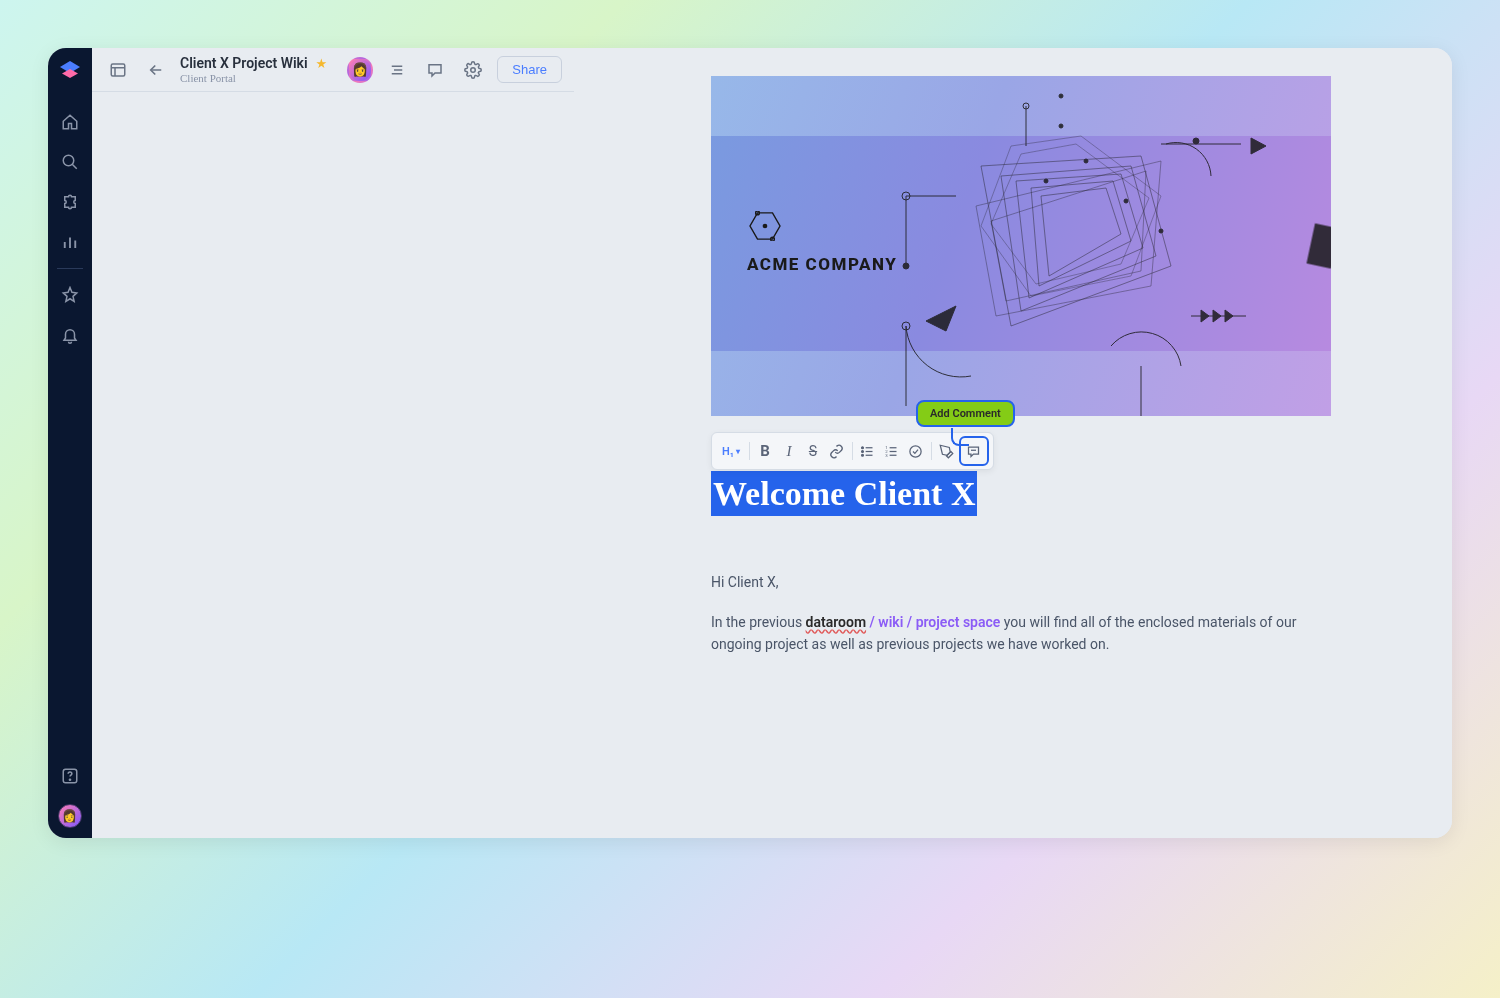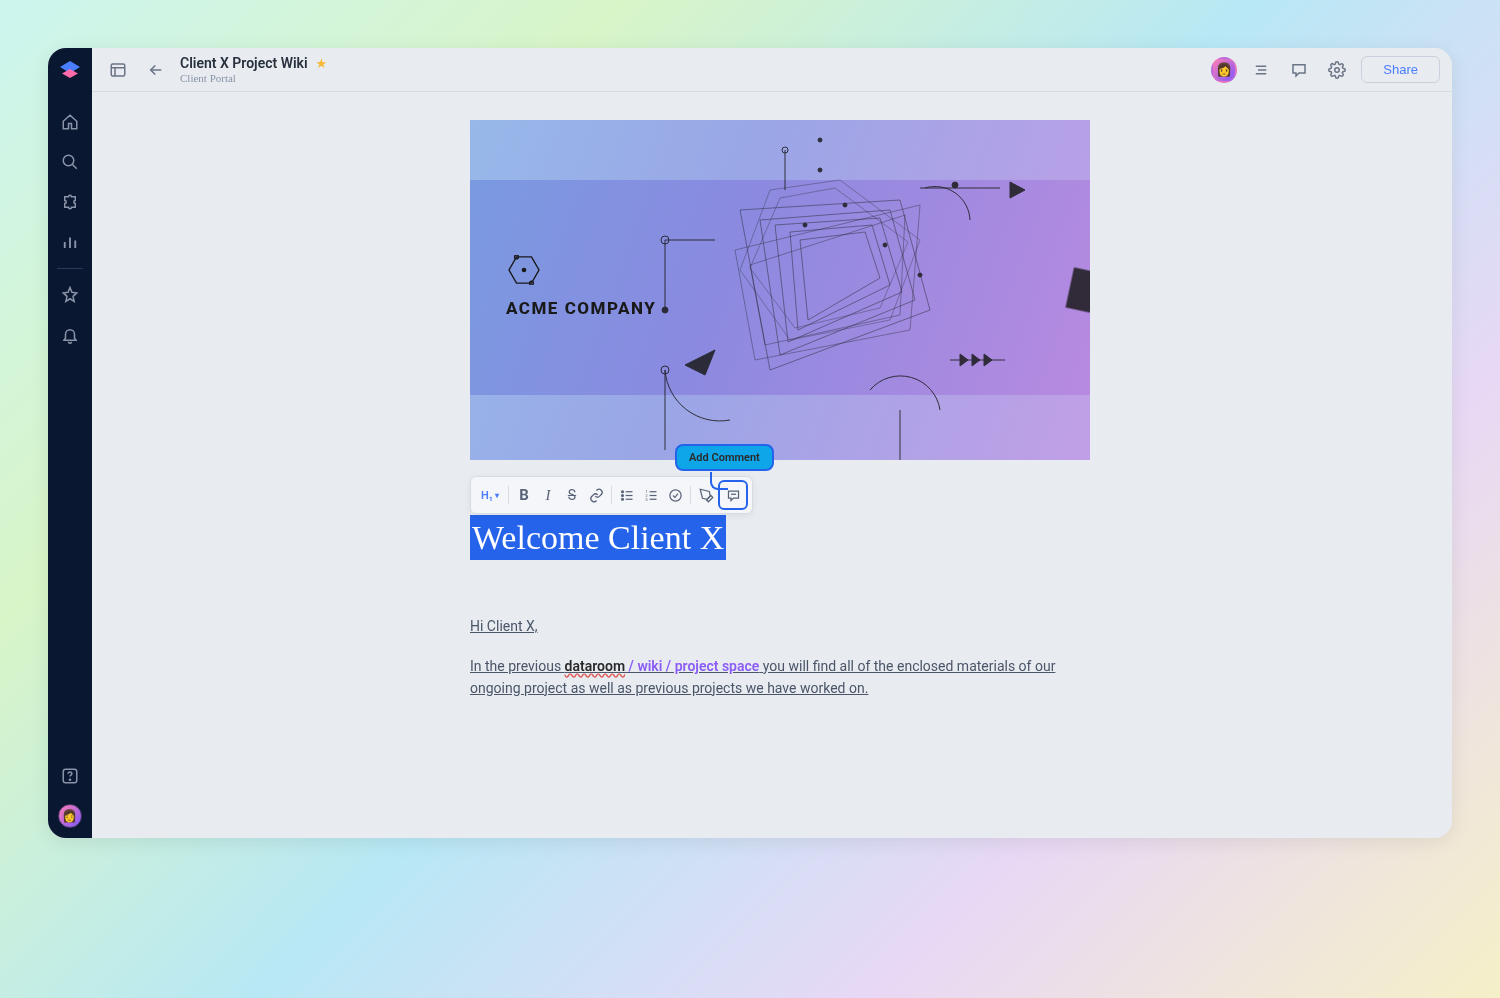--- a/index.html
+++ b/index.html
@@ -45,21 +45,21 @@
     .rail-avatar {
       width: 24px; height: 24px; border-radius: 50%;
       background: linear-gradient(135deg,#ff7eb3,#7e57ff);
       border: 1px solid #4a3a6a;
       margin-top: 8px;
       display:flex;align-items:center;justify-content:center;
       font-size:12px;
     }
     .main-col {
       flex: 1;
-      display: flex; flex-direction: column;
+      display: flex; flex-direction: row;
       background: #e8ecf1;
     }
     .topbar {
       height: 44px;
       border-bottom: 1px solid #d5dce5;
       display: flex; align-items: center;
       padding: 0 12px;
       gap: 10px;
     }
     .topbar-ctrl {
@@ -80,21 +80,21 @@
       background: linear-gradient(135deg,#ff7eb3,#7e57ff);
       border: 2px solid rgba(255,126,179,0.3);
       display:flex;align-items:center;justify-content:center;
       font-size:13px;
     }
     .share-btn {
       border: 1px solid #c8d0dd;
       background: #fff0;
       color: #4a7dff;
       font-size: 13px;
-      padding: 5px 21px;
+      padding: 5px 14px;
       border-radius: 6px;
       cursor: pointer;
       font-weight:500;
     }
     .doc-area {
       flex: 1;
       overflow-y: auto;
       display: flex; justify-content: center;
       padding: 28px 0;
       position: relative;
@@ -124,21 +124,21 @@
       width:36px;height:30px;
     }
     .cover-art {
       position:absolute; right:-30px; top:-10px; width:480px; height:360px;
     }
     .cover-art svg { width:100%; height:100%; }
     
     .heading-wrap { position: relative; margin-top: 56px; }
     .heading {
       font-family: Georgia, 'Times New Roman', serif;
-      font-size: 34px; font-weight: 400;
+      font-size: 34px; font-weight: 700;
       color: #fff;
       background: #2563eb;
       display: inline;
       padding: 4px 2px;
       line-height: 1.3;
     }
     .toolbar {
       position: absolute;
       top: -40px; left: 0;
       background: #f4f6f9;
@@ -165,21 +165,21 @@
       border: 2.5px solid #2563eb;
       border-radius: 6px;
       width: 30px; height: 30px;
       position:relative;
       z-index:3;
       background:#f4f6f9;
     }
     .tooltip {
       position: absolute;
       top: -72px; left: 205px;
-      background: #0ea5e9;
+      background: #84cc16;
       border: 2.5px solid #2563eb;
       border-radius: 8px;
       padding: 5px 12px;
       font-size: 11px;
       font-weight: 600;
       color: #2a2a2a;
       white-space: nowrap;
       z-index:5;
     }
     .tooltip-connector {
@@ -191,21 +191,21 @@
       border-bottom-left-radius:8px;
       z-index:4;
       background:transparent;
     }
     .body-text {
       margin-top: 56px;
       font-size: 14px;
       color: #4a5568;
       line-height: 1.55;
     }
-    .body-text p { margin-bottom: 18px; text-decoration: underline; }
+    .body-text p { margin-bottom: 18px; }
     .body-text .spellerr {
       text-decoration: underline wavy #e05a5a;
       text-underline-offset: 2px;
       font-weight: 600;
       color:#2a2a2a;
     }
     .body-text strong { font-weight:600; color:#8b5cf6;}
   </style>
 </head>
 <body>

